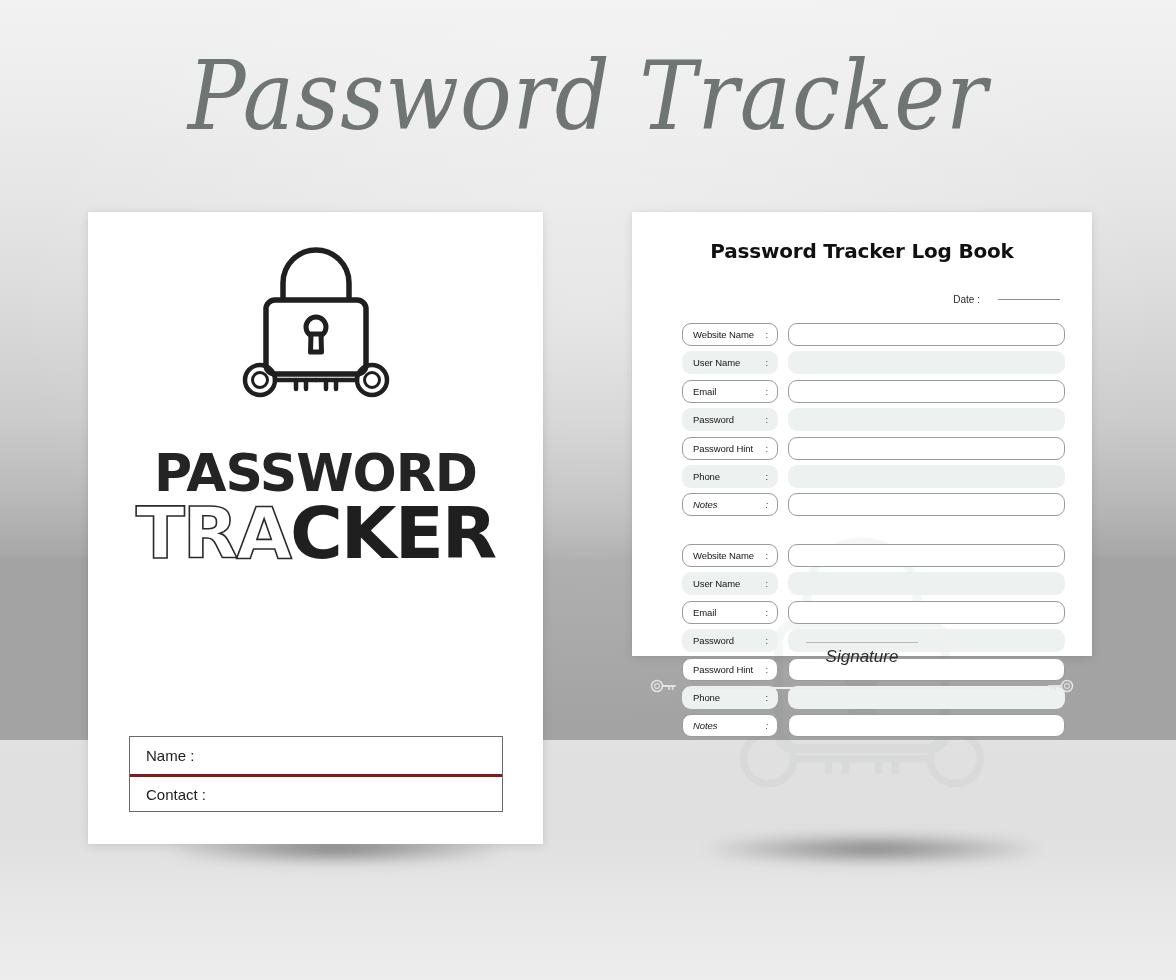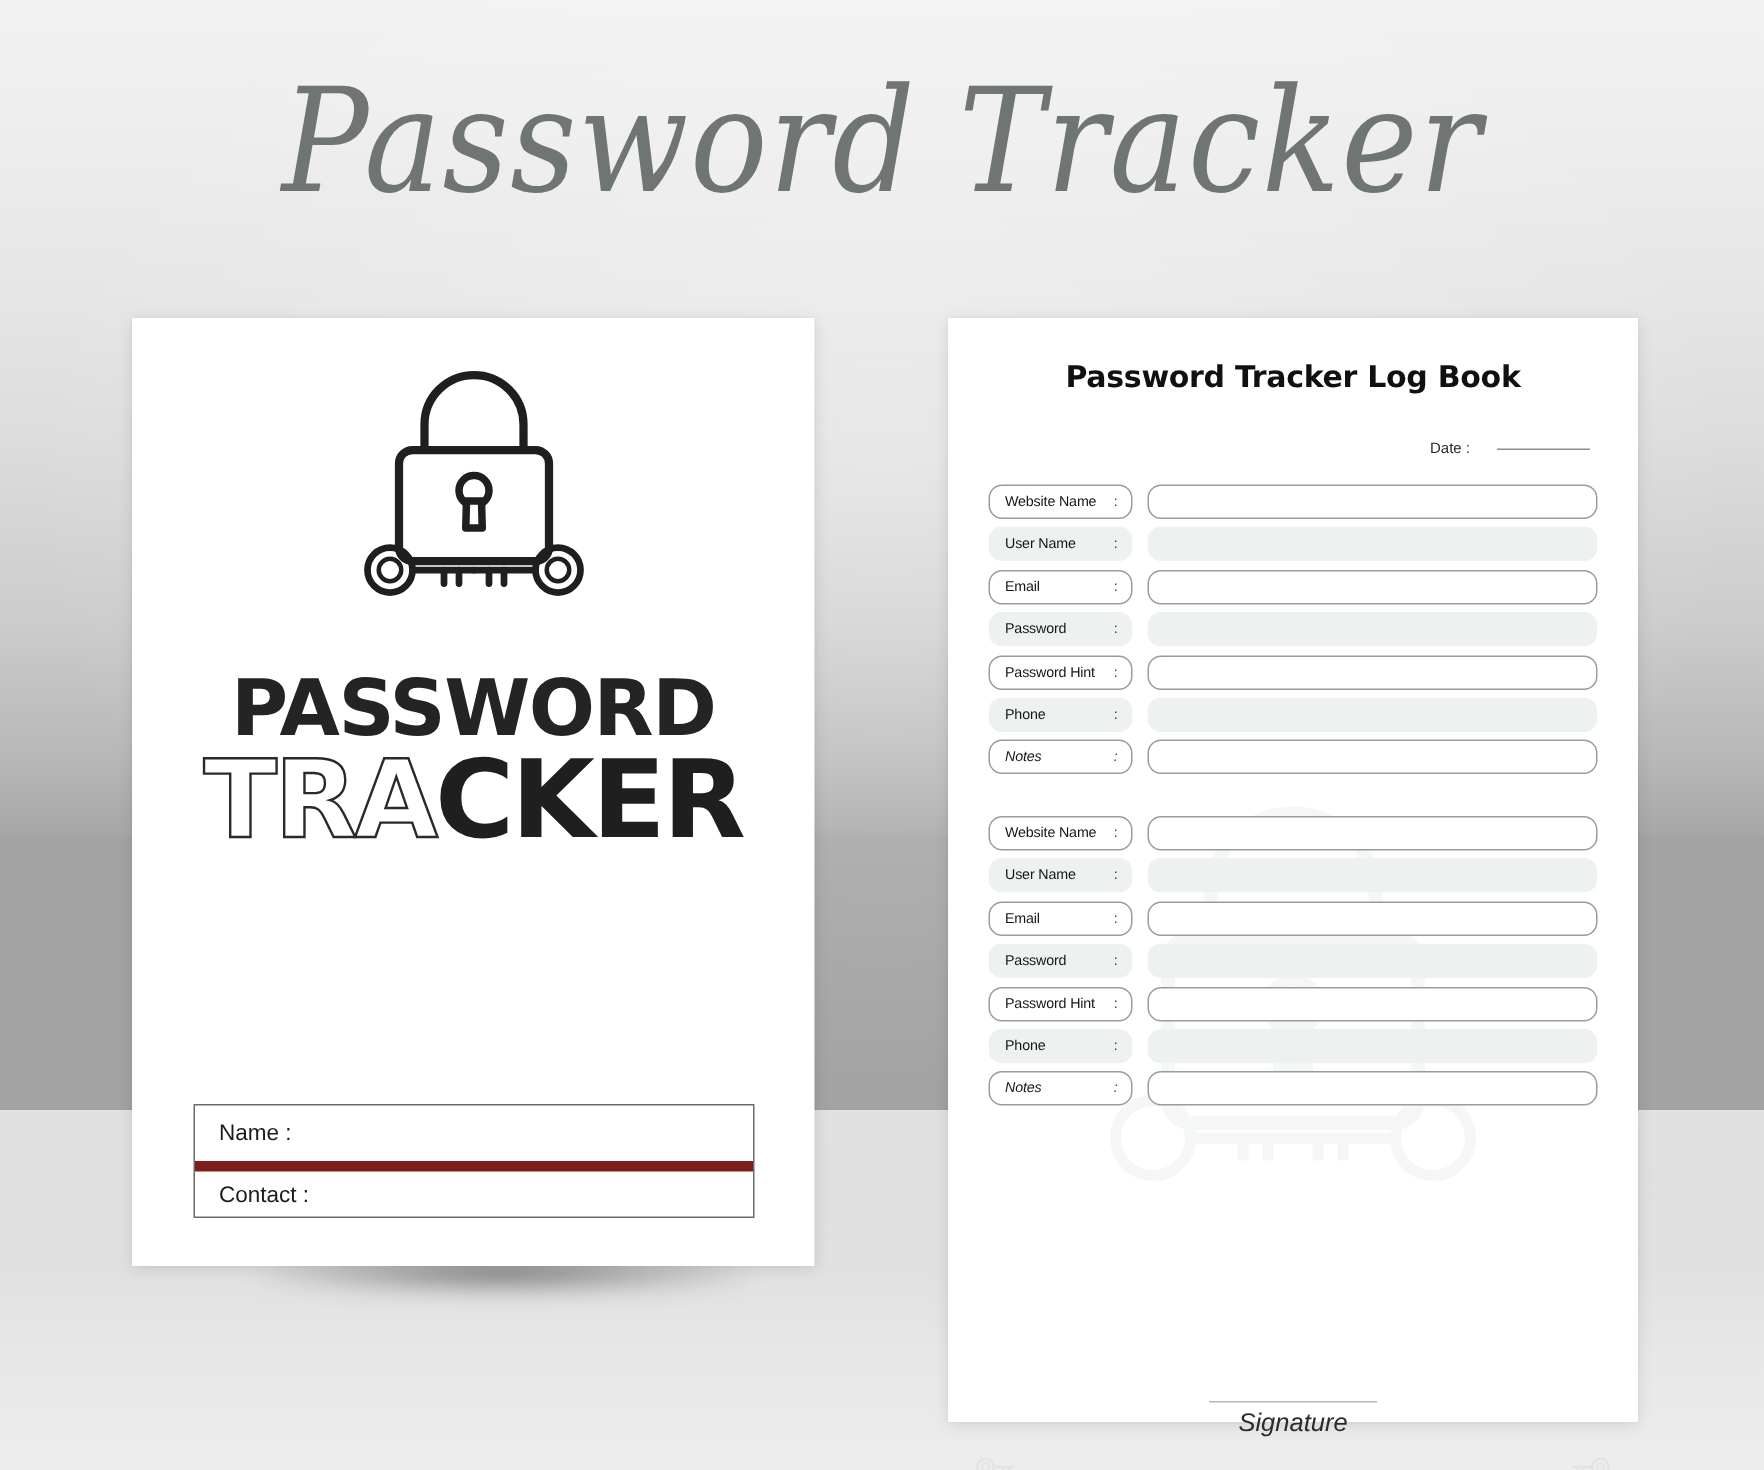--- a/index.html
+++ b/index.html
@@ -92,21 +92,21 @@
   .page-shadow.right { left: 708px;  top: 836px; width: 330px; height: 26px; }
 
   
   .page {
     position: absolute;
     background: #ffffff;
     z-index: 3;
     box-shadow: 0 2px 10px rgba(0,0,0,0.10), 0 0 2px rgba(0,0,0,0.05);
   }
   .page.cover    { left: 88px;  top: 212px; width: 455px; height: 632px; }
-  .page.interior { left: 632px; top: 212px; width: 460px; height: 736px; }
+  .page.interior { left: 632px; top: 212px; width: 460px; height: 444px; }
 
   
   .lock-logo {
     position: absolute;
     left: 50%;
     top: 27px;
     transform: translateX(-50%);
   }
 
   .cover-wordmark {
@@ -146,21 +146,21 @@
     border: 1px solid #6a6a6a;
   }
   .cover-field {
     height: 37px;
     display: flex;
     align-items: center;
     padding-left: 16px;
     font-size: 15px;
     color: #1c1c1c;
   }
-  .cover-field + .cover-field { border-top: 7px solid #7f1d1d; }
+  .cover-field + .cover-field { border-top: 3px solid #7f1d1d; }
 
   
   .interior-inner {
     position: absolute;
     inset: 0;
     padding: 0;
   }
 
   .watermark {
     position: absolute;
@@ -211,20 +211,21 @@
   }
   .log-block.block-1 { top: 111px; }
   .log-block.block-2 { top: 332px; }
 
   .log-row {
     display: flex;
     align-items: center;
     gap: 10px;
     height: 23px;
     margin-bottom: 5.4px;
+    margin-left: 23px;
   }
   .log-row:last-child { margin-bottom: 0; font-style: italic; }
 
   .row-label {
     width: 96px;
     height: 23px;
     flex: 0 0 96px;
     display: flex;
     align-items: center;
     justify-content: space-between;

